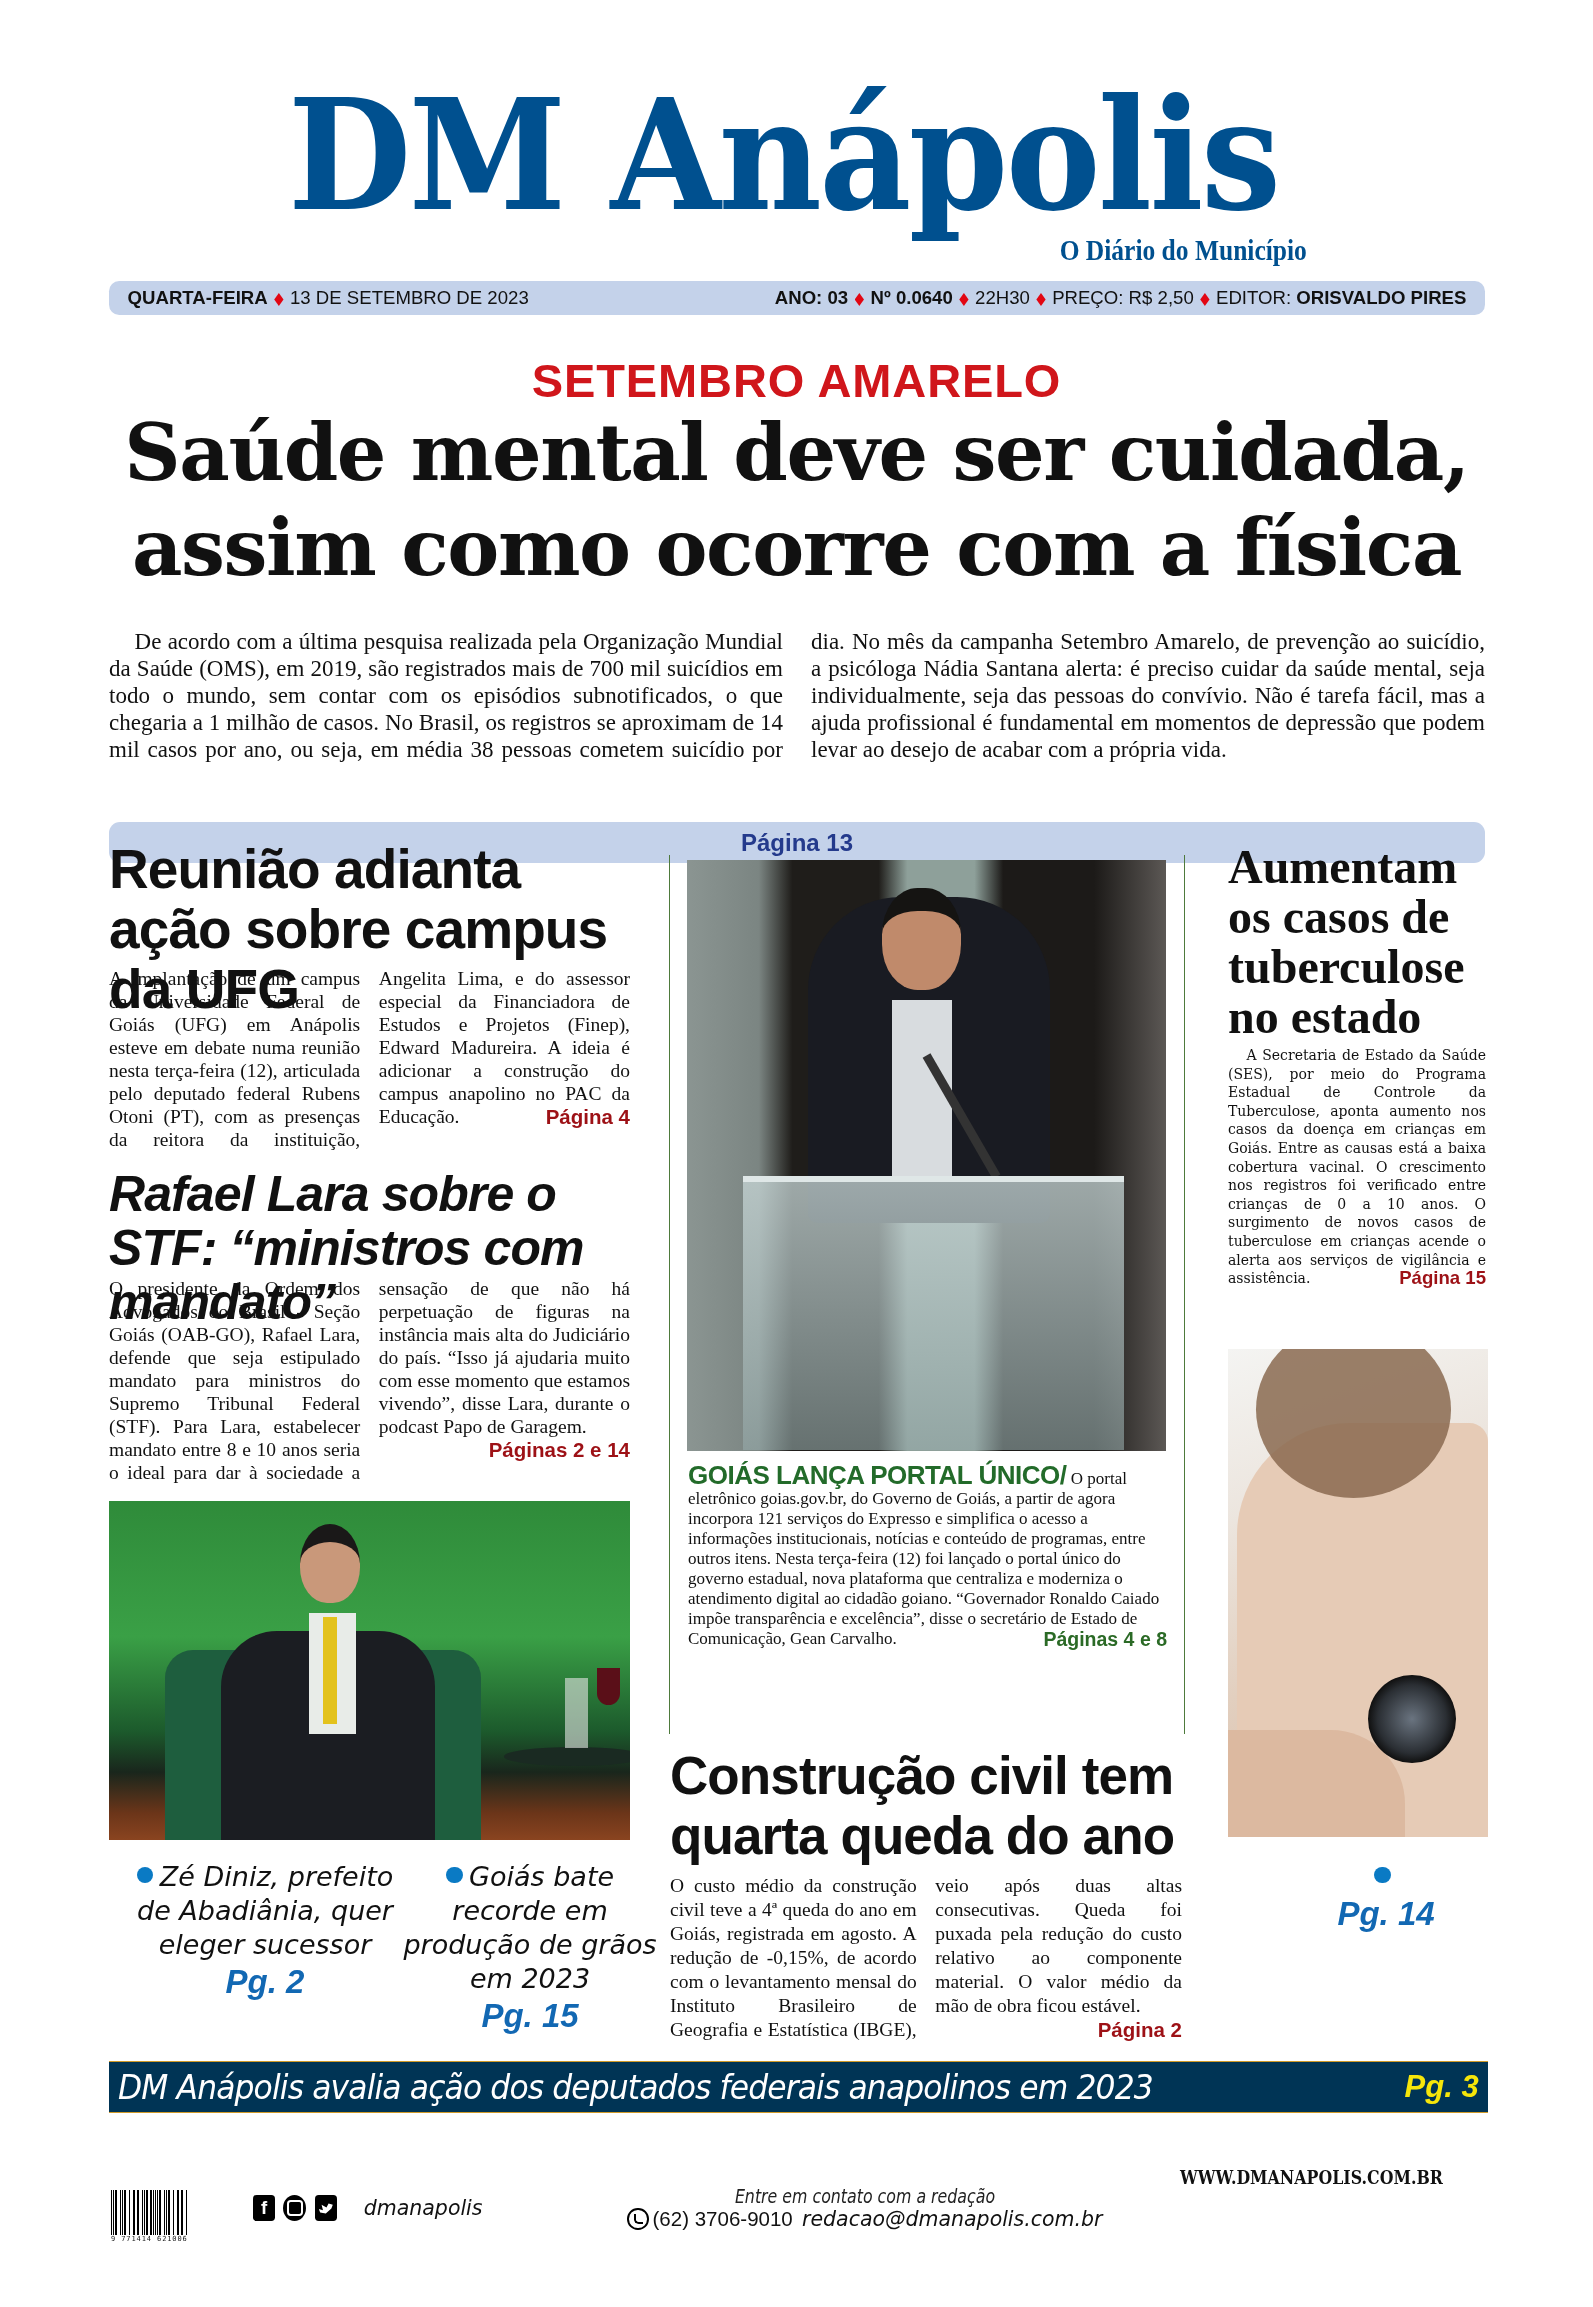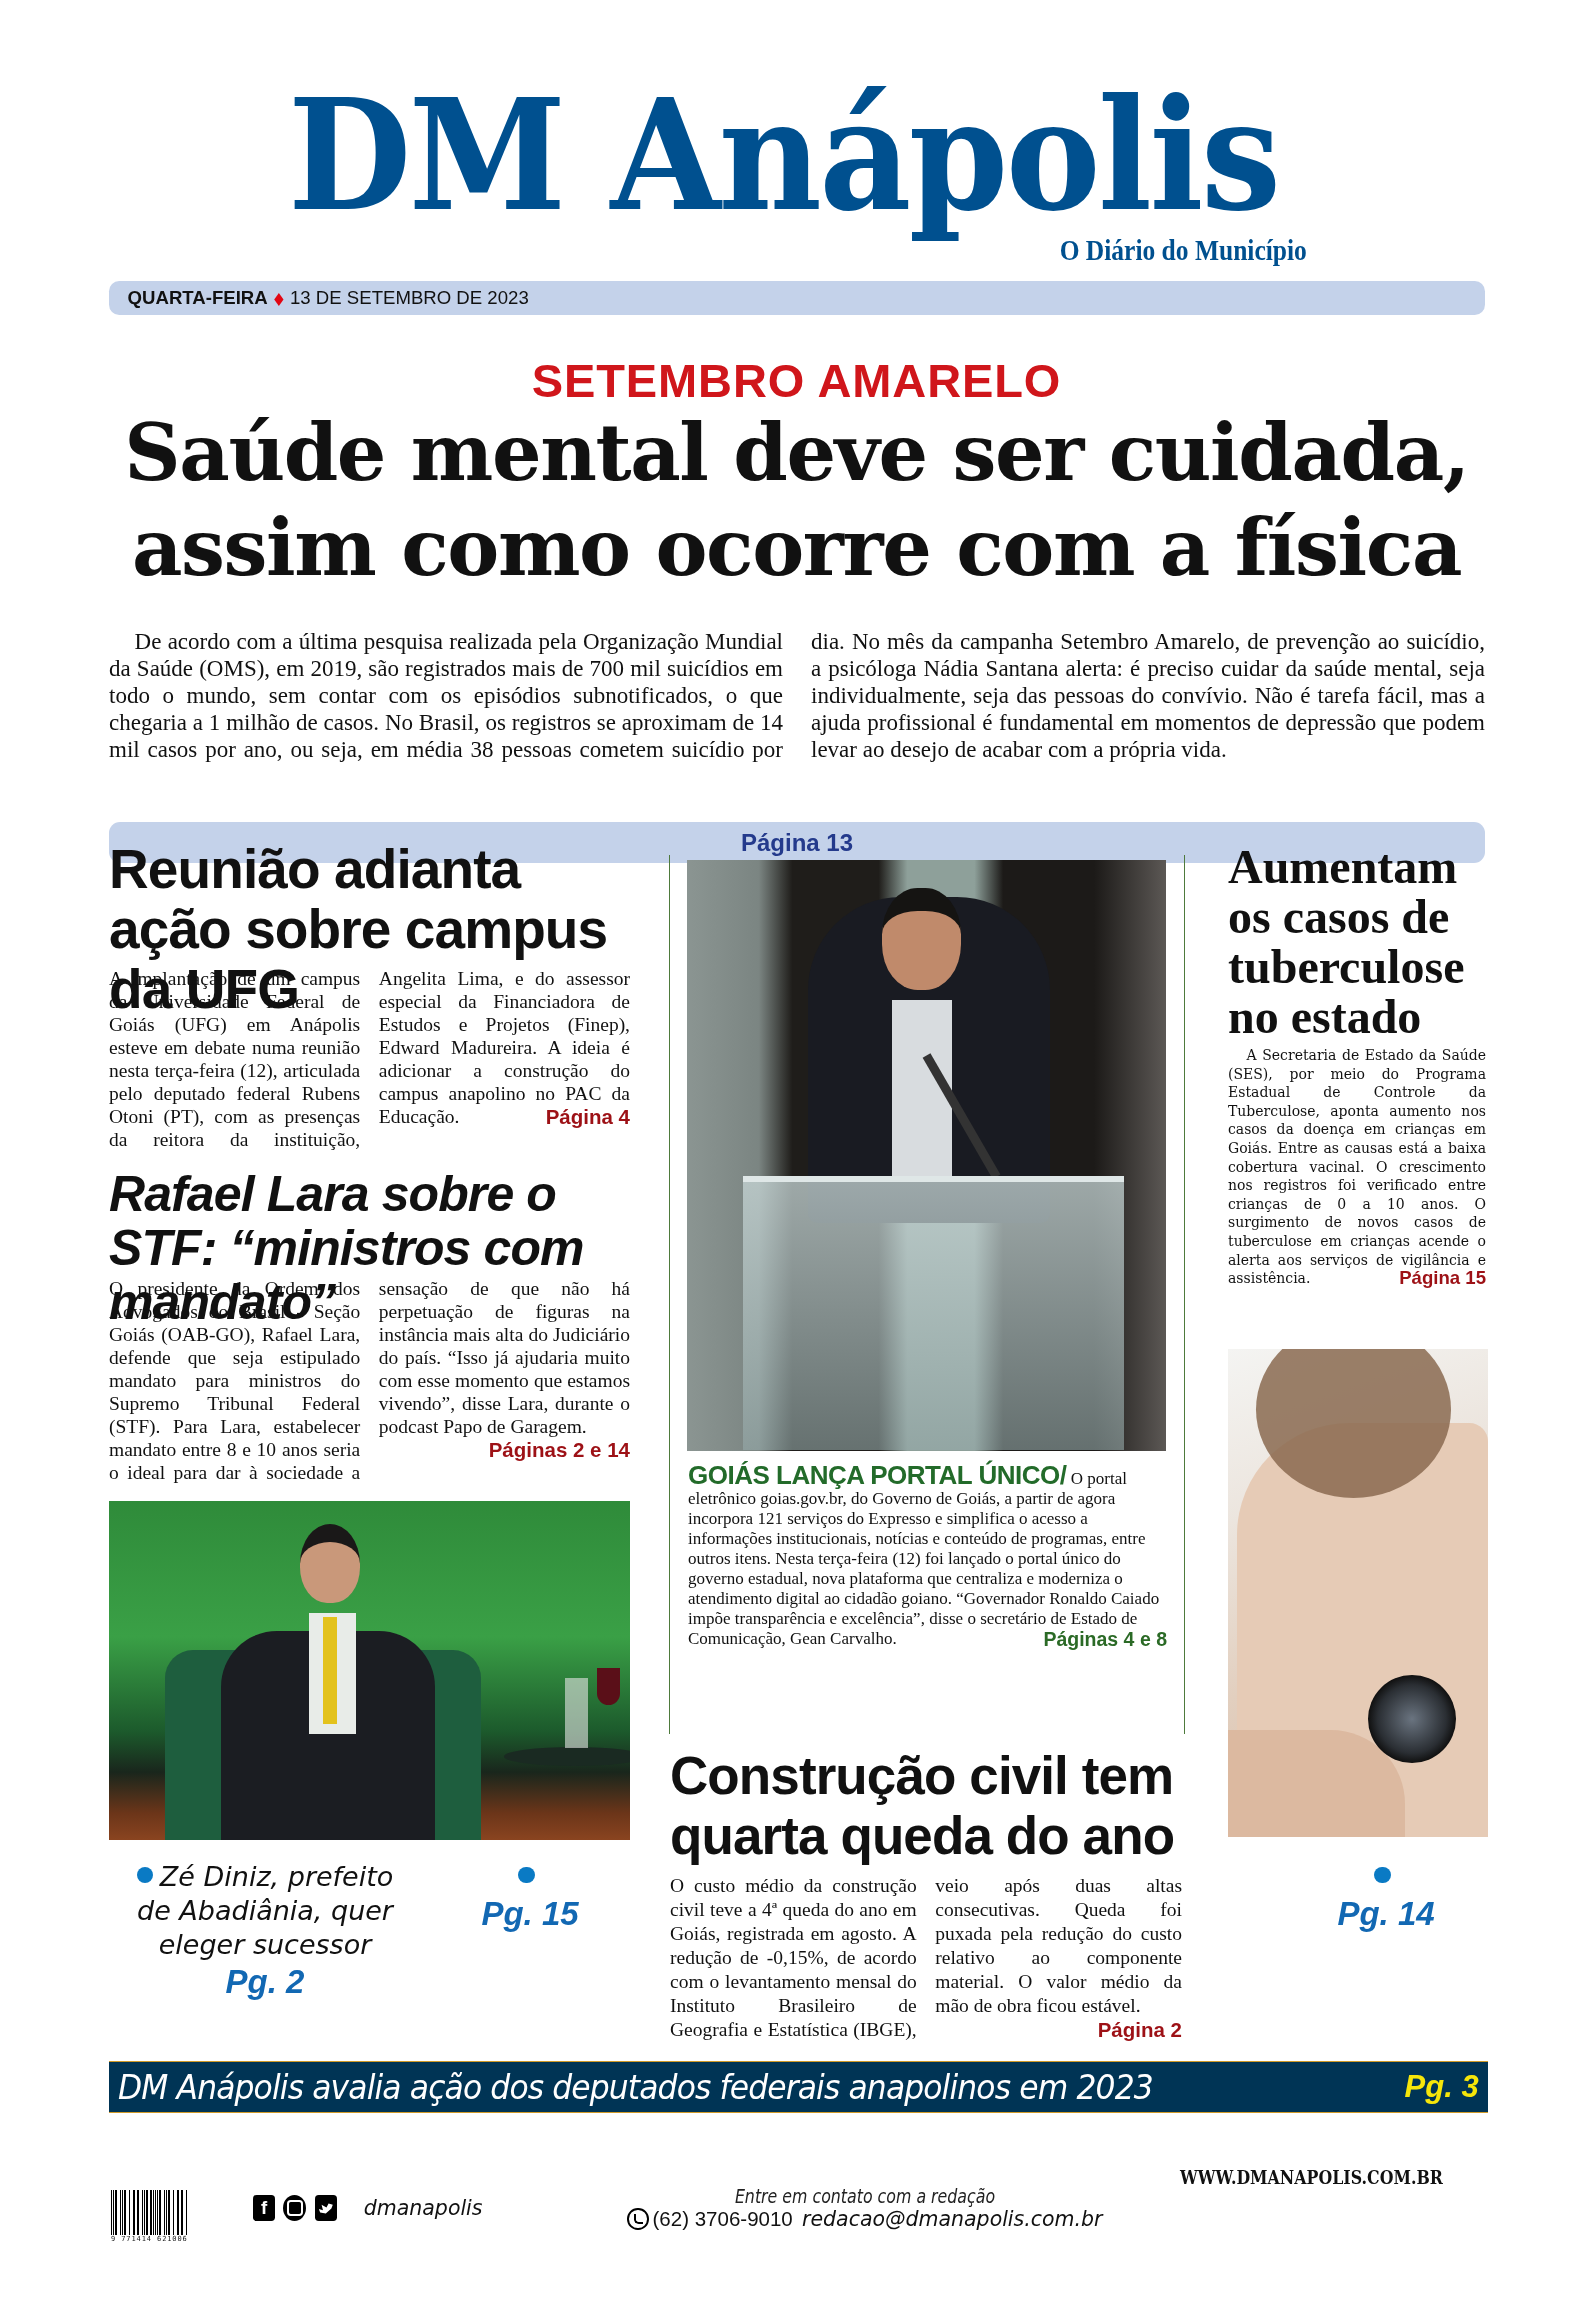--- a/index.html
+++ b/index.html
@@ -126,20 +126,23 @@
 </head>
 <body>
 
 <div class="abs logo">DM Anápolis</div>
 <div class="abs tagline">O Diário do Município</div>
 
 <div class="abs infobar">
   <div>
     <b>QUARTA-FEIRA</b><span class="diamond"></span><span>13 DE SETEMBRO DE 2023</span>
   </div>
+  <div>
+    <b>ANO:</b> <b>03</b><span class="diamond"></span><b>Nº</b> <b>0.0640</b><span class="diamond"></span><span>22H30</span><span class="diamond"></span><span>PREÇO:</span> <span>R$ 2,50</span><span class="diamond"></span><span>EDITOR:</span> <b>ORISVALDO  PIRES</b>
+  </div>
 </div>
 
 <div class="abs kicker">SETEMBRO AMARELO</div>
 <h1 class="abs headline">Saúde mental deve ser cuidada, assim como ocorre com a física</h1>
 <p class="abs lead-body">De acordo com a última pesquisa realizada pela Organização Mundial da Saúde (OMS), em 2019, são registrados mais de 700 mil suicídios em todo o mundo, sem contar com os episódios subnotificados, o que chegaria a 1 milhão de casos. No Brasil, os registros se aproximam de 14 mil casos por ano, ou seja, em média 38 pessoas cometem suicídio por dia. No mês da campanha Setembro Amarelo, de prevenção ao suicídio, a psicóloga Nádia Santana alerta: é preciso cuidar da saúde mental, seja individualmente, seja das pessoas do convívio. Não é tarefa fácil, mas a ajuda profissional é fundamental em momentos de depressão que podem levar ao desejo de acabar com a própria vida.</p>
 <div class="abs page-bar">Página 13</div>
 
 <h2 class="abs story-h ufg-h">Reunião adianta ação sobre campus da UFG</h2>
 <div class="abs body-2col ufg-body">
   <span style="display:inline; text-indent:18.6px;">A implantação de um campus da Universidade Federal de Goiás (UFG) em Anápolis esteve em debate numa reunião nesta terça-feira (12), articulada pelo deputado federal Rubens Otoni (PT), com as presenças da reitora da instituição, Angelita Lima, e do assessor especial da Financiadora de Estudos e Projetos (Finep), Edward Madureira. A ideia é adicionar a construção do campus anapolino no PAC da Educação.</span>
@@ -193,21 +196,21 @@
   <div class="head"></div>
   <div class="hand"></div>
   <div class="steth"></div>
 </div>
 
 <div class="abs teaser teaser-1">
   <span class="dot"></span><span>Zé Diniz, prefeito de Abadiânia, quer eleger sucessor</span>
   <span class="pg">Pg. 2</span>
 </div>
 <div class="abs teaser teaser-2">
-  <span class="dot"></span>
+  <span class="dot"></span><span>Goiás bate recorde em produção de grãos em 2023</span>
   <span class="pg">Pg. 15</span>
 </div>
 <div class="abs teaser teaser-3">
   <span class="dot"></span>
   <span class="pg">Pg. 14</span>
 </div>
 
 <div class="abs banner">
   <span class="txt">DM Anápolis avalia ação dos deputados federais anapolinos em 2023</span>
   <span class="pg">Pg. 3</span>

